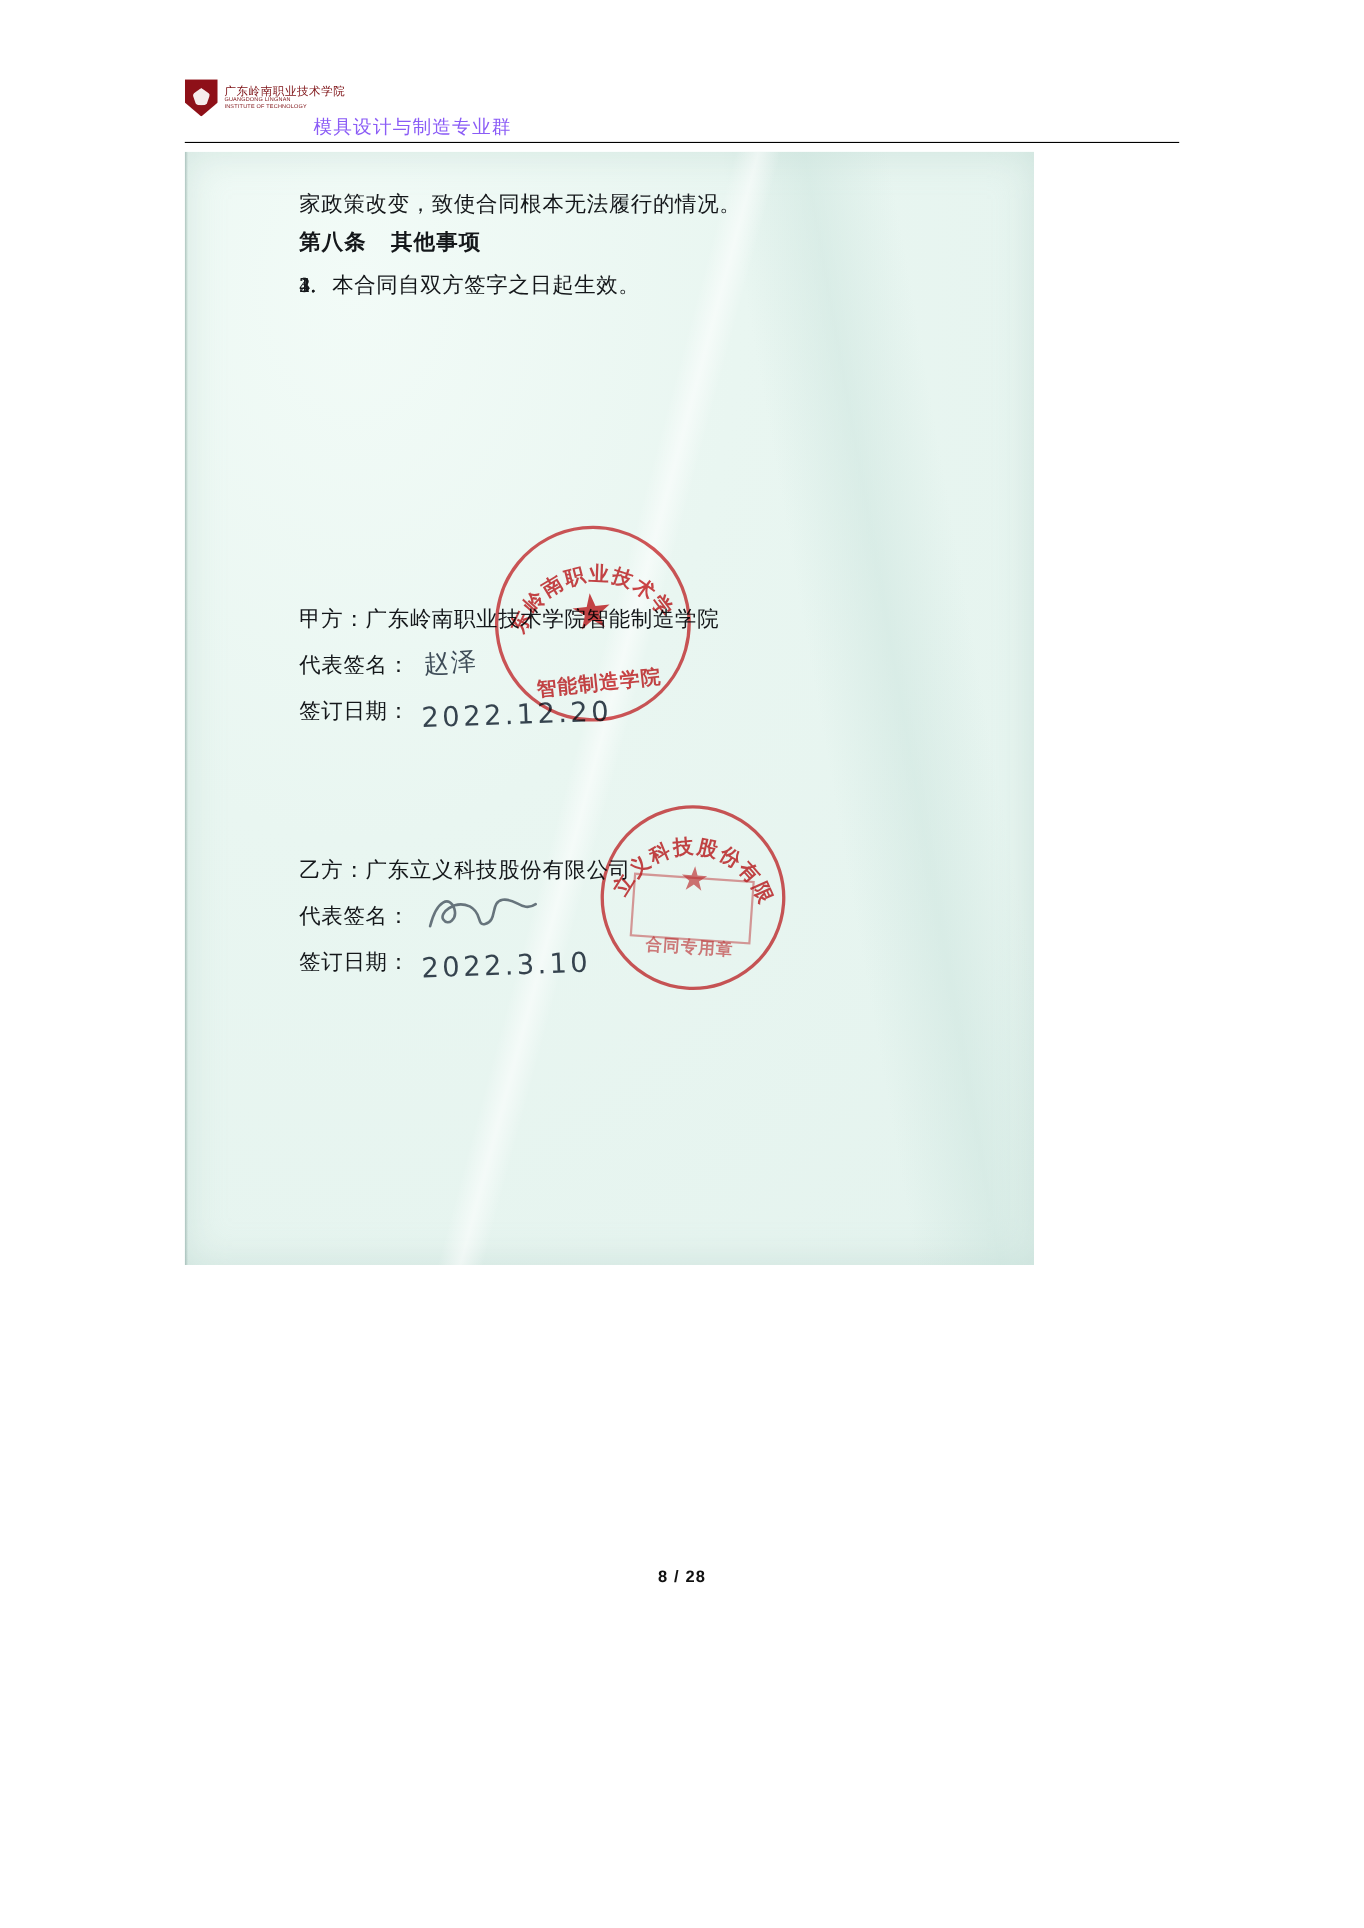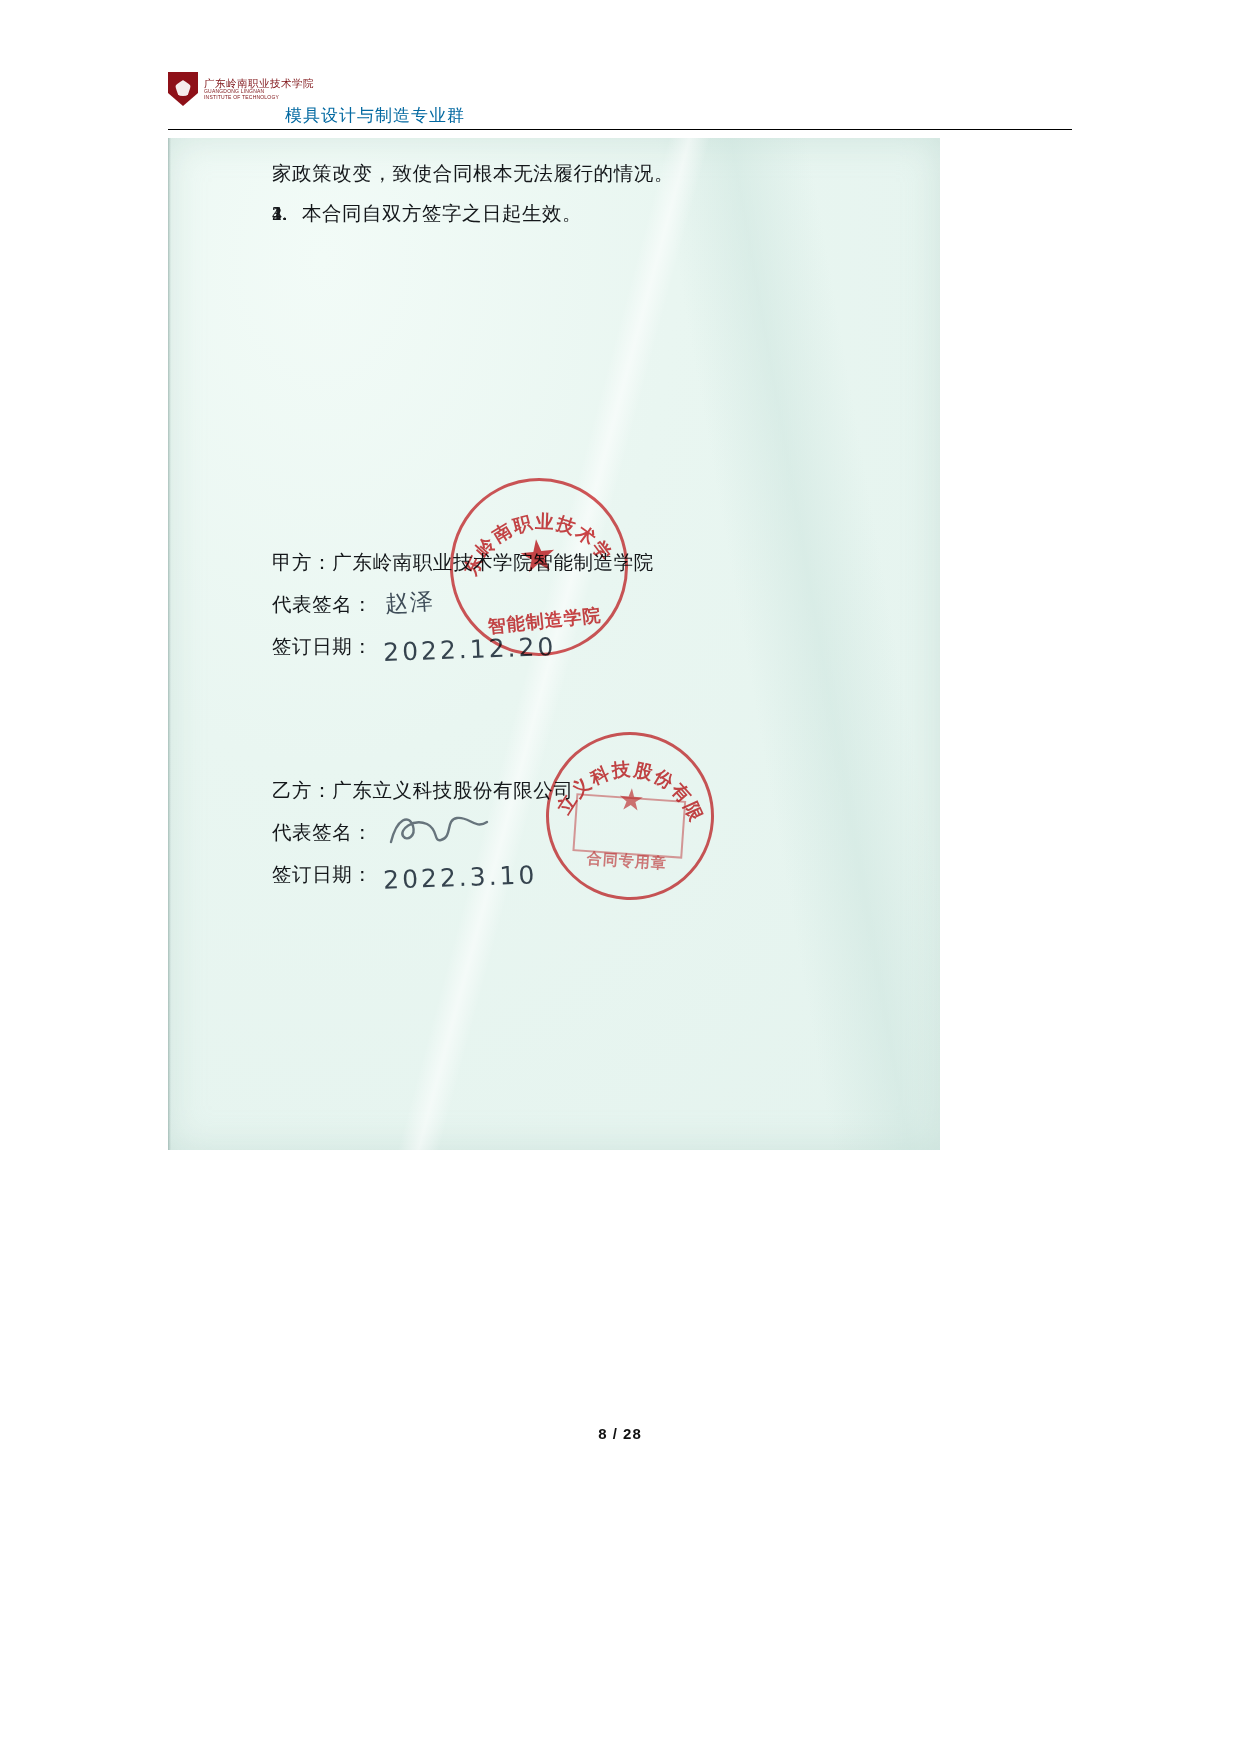--- a/index.html
+++ b/index.html
@@ -80,21 +80,21 @@
     color: #7d1014;
     letter-spacing: .2px;
   }
   .header-title {
     position: absolute;
     left: 117px;
     top: 32px;
     font-size: 17px;
     font-family: "Liberation Serif", serif;
     letter-spacing: 1px;
-    color: #0369a1;
+    color: #8b5cf6;
   }
   .header-rule {
     position: absolute;
     left: 0;
     top: 57px;
     width: 904px;
     height: 1px;
     background: #000;
   }
 
@@ -124,21 +124,21 @@
     position: absolute;
     left: 0; top: 0;
     width: 3px; height: 100%;
     background: linear-gradient(to right, rgba(120,150,145,.5), rgba(120,150,145,0));
   }
 
   .doc-body {
     position: absolute;
     left: 0; top: 0;
     width: 100%; height: 100%;
-    padding: 26px 42px 0 104px;
+    padding: 39px 42px 0 104px;
     font-size: 19.5px;
     line-height: 1;
     color: #14171a;
   }
 
   .line-continued {
     margin: 0 0 14px 0;
     letter-spacing: .6px;
   }
   .clause-heading {
@@ -312,20 +312,23 @@
   <div class="header-rule"></div>
 </div>
 
 <div class="scan">
   <div class="scan-edge-left"></div>
 
   <div class="doc-body">
 
     <p class="line-continued">家政策改变，致使合同根本无法履行的情况。</p>
 
+    <p class="clause-heading">
+      <span>第八条</span><span class="spacer"></span><span>其他事项</span>
+    </p>
 
     <ol class="items">
       <li>
         <span class="num">1.</span>
       </li>
       <li>
         <span class="num">2.</span>
       </li>
       <li>
         <span class="num">3.</span>

